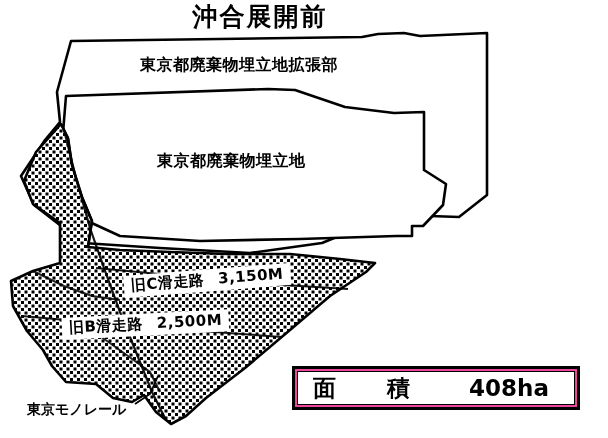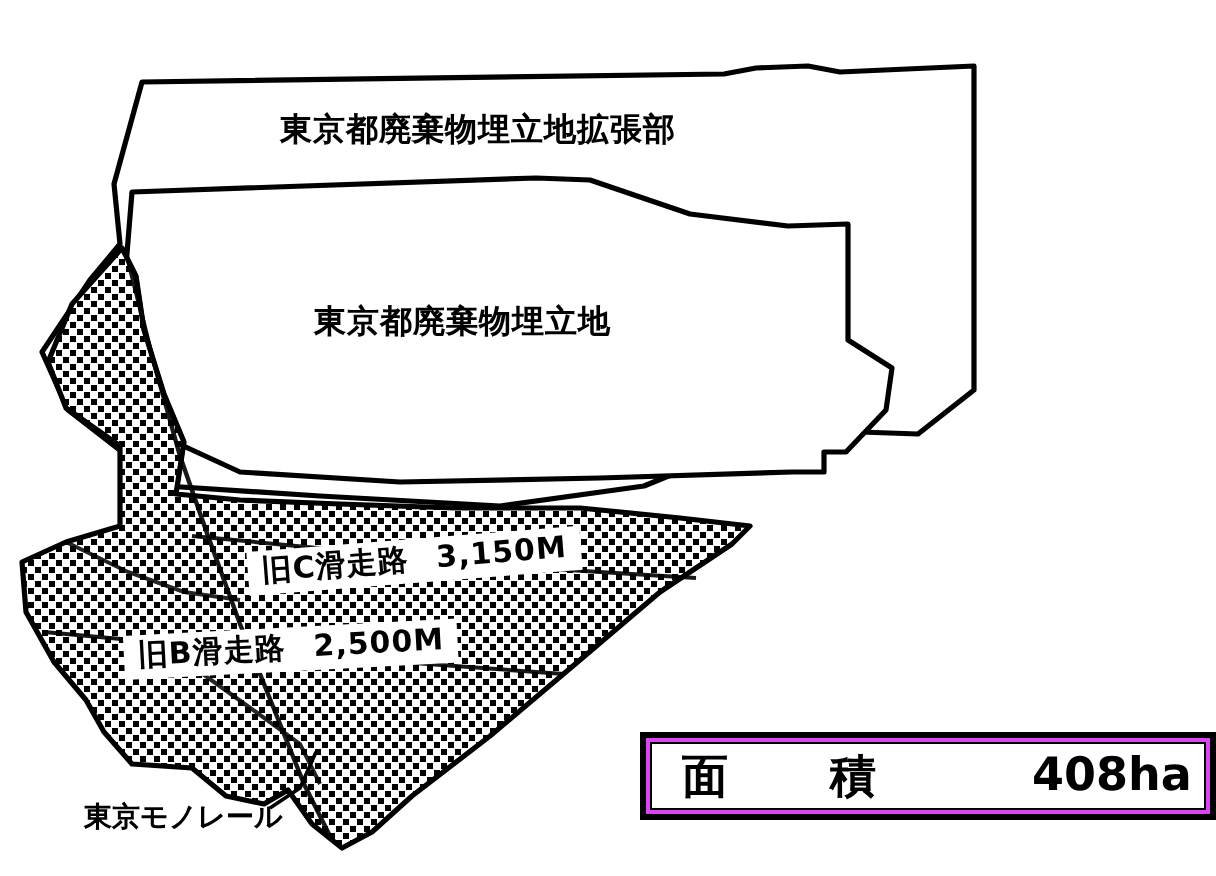--- a/index.html
+++ b/index.html
@@ -80,35 +80,35 @@
     transform-origin: left center;
   }
   #runway-b {
     left: 62px;
     top: 318px;
     transform: rotate(-3deg);
     transform-origin: left center;
   }
   .runway-gap { display: inline-block; width: 14px; }
   #label-monorail {
-    left: 42px;
+    left: 27px;
     top: 400px;
     font-size: 14px;
     font-weight: bold;
     letter-spacing: 0px;
   }
   
   #area-box {
     position: absolute;
-    left: 320px;
+    left: 292px;
     top: 366px;
     width: 288px;
     height: 44px;
     border: 3px solid #000000;
-    background: #d946ef;
+    background: #ec4899;
     box-sizing: border-box;
   }
   #area-box-inner {
     position: absolute;
     left: 2px; top: 2px; right: 2px; bottom: 2px;
     border: 1px solid #000000;
     background: #ffffff;
     box-sizing: border-box;
   }
   #area-box-content {
@@ -121,28 +121,29 @@
   .area-label {
     font-size: 23px;
     font-weight: bold;
     letter-spacing: 14px;
     margin-left: 18px;
   }
   .area-value {
     font-size: 23px;
     font-weight: bold;
     letter-spacing: 0px;
-    margin-left: 64px;
+    margin-left: 45px;
   }
 </style>
 </head>
 <body>
 
 <div id="page">
 
+  <div class="map-title">沖合展開前</div>
 
   <svg id="map-svg" viewBox="0 0 608 438">
     <defs>
 
       <pattern id="stipple" width="7" height="7" patternUnits="userSpaceOnUse">
         <rect width="7" height="7" fill="#ffffff"></rect>
         <rect x="0" y="0" width="3" height="3" fill="#000000"></rect>
         <rect x="3.5" y="3.5" width="3" height="3" fill="#000000"></rect>
       </pattern>
     </defs>

